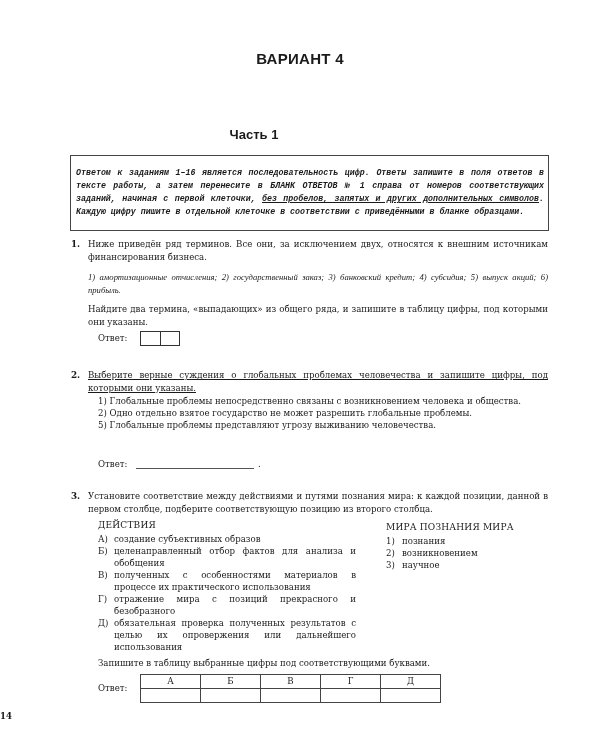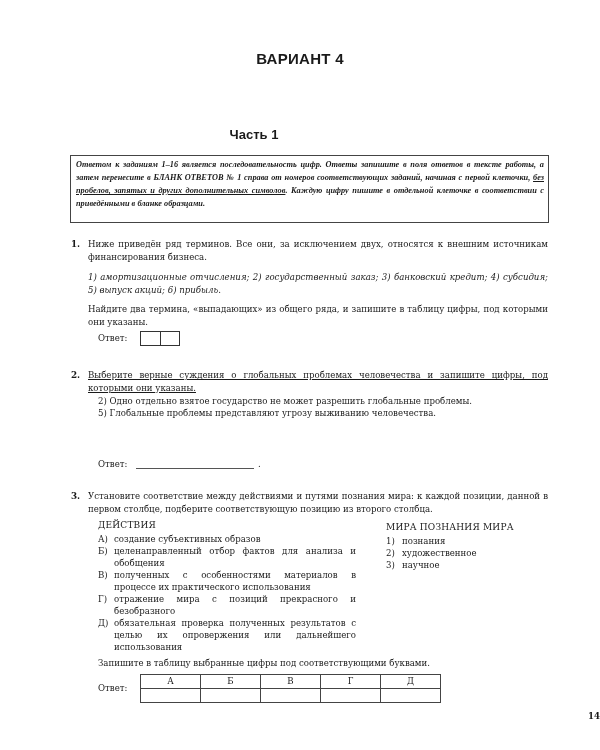--- a/index.html
+++ b/index.html
@@ -14,34 +14,34 @@
     font-family: "Liberation Sans", "DejaVu Sans", sans-serif;
     font-weight: bold; font-size: 15px; letter-spacing: 0.3px;
   }
   .part-title {
     left: 0; width: 508px; top: 127px; text-align: center;
     font-family: "Liberation Sans", "DejaVu Sans", sans-serif;
     font-weight: bold; font-size: 13px;
   }
   .instr-box {
     left: 70px; top: 155px; width: 468px; height: 62px;
-    border: 1px solid #444; padding: 2px 4px 2px 5px;
-    font-family: Liberation Serif, serif;
+    border: 1px solid #444; padding: 10px 4px 2px 5px;
+    font-family: Liberation Mono, monospace;
     font-weight: bold; font-style: italic; font-size: 8.3px; line-height: 13px;
     text-align: justify; text-align-last: left;
   }
   .instr-box u { text-decoration: underline; }
   .q-num {
     left: 71px; font-weight: bold; font-size: 8.8px;
   }
   .q-text {
     left: 88px; width: 460px; font-size: 8.6px; line-height: 12.5px;
     text-align: justify; text-align-last: left;
   }
-  .q-italic { font-style: italic; }
+  .q-italic { font-style: italic; font-family: Liberation Serif, serif; }
   .answer-label { font-size: 8.6px; }
   .ans-cells {
     left: 140px; top: 331px; width: 38px; height: 13px;
     border: 1px solid #333; display: flex;
   }
   .ans-cells .cell { flex: 1; }
   .ans-cells .cell + .cell { border-left: 1px solid #333; }
   .ans-line {
     left: 136px; top: 468px; width: 118px; border-bottom: 1px solid #555;
   }
@@ -51,21 +51,21 @@
   .opt-row .lbl { width: 16px; flex: none; }
   .opt-row .txt { flex: 1; text-align: justify; text-align-last: left; }
   .match-table {
     left: 140px; top: 674px; border-collapse: collapse;
   }
   .match-table td {
     width: 59px; height: 13px; border: 1px solid #444; padding: 0;
     text-align: center; font-size: 8.6px; line-height: 13px;
   }
   .page-num {
-    left: 0; width: 600px; top: 711px; text-align: right;
+    left: 0; width: 600px; top: 711px; text-align: left;
     font-size: 8.6px; font-weight: bold;
   }
 </style>
 </head>
 <body>
 
 <div class="abs variant-title">ВАРИАНТ 4</div>
 <div class="abs part-title">Часть 1</div>
 
 <div class="abs instr-box">
@@ -78,20 +78,21 @@
 <div class="abs q-text" style="top:303px;">Найдите два термина, «выпадающих» из общего ряда, и запишите в таблицу цифры, под которыми они указаны.</div>
 <div class="abs answer-label" style="left:98px; top:333px;">Ответ:</div>
 <div class="abs ans-cells">
   <div class="cell"></div>
   <div class="cell"></div>
 </div>
 
 <div class="abs q-num" style="top:370px;">2.</div>
 <div class="abs q-text" style="top:369px;text-decoration:underline;">Выберите верные суждения о глобальных проблемах человечества и запишите цифры, под которыми они указаны.</div>
 <div class="abs" style="left:98px; top:395px;">
+  <div class="list-line">1) Глобальные проблемы непосредственно связаны с возникновением человека и общества.</div>
   <div class="list-line">2) Одно отдельно взятое государство не может разрешить глобальные проблемы.</div>
   <div class="list-line">5) Глобальные проблемы представляют угрозу выживанию человечества.</div>
 </div>
 <div class="abs answer-label" style="left:98px; top:459px;">Ответ:</div>
 <div class="abs ans-line"></div>
 <div class="abs answer-label" style="left:258px; top:459px;">.</div>
 
 <div class="abs q-num" style="top:491px;">3.</div>
 <div class="abs q-text" style="top:490px;">Установите соответствие между действиями и путями познания мира: к каждой позиции, данной в первом столбце, подберите соответствующую позицию из второго столбца.</div>
 
@@ -120,21 +121,21 @@
 </div>
 
 <div class="abs col-head" style="left:386px; top:522px;">МИРА ПОЗНАНИЯ МИРА</div>
 <div class="abs" style="left:386px; top:535px; width:150px;">
   <div class="opt-row">
       <span class="lbl">1)</span>
       <span class="txt">познания</span>
     </div>
   <div class="opt-row">
       <span class="lbl">2)</span>
-      <span class="txt">художественное</span>
+      <span class="txt">возникновением</span>
     </div>
   <div class="opt-row">
       <span class="lbl">3)</span>
       <span class="txt">научное</span>
     </div>
 </div>
 
 <div class="abs q-text" style="left:98px; top:657px; width:440px;">Запишите в таблицу выбранные цифры под соответствующими буквами.</div>
 <div class="abs answer-label" style="left:98px; top:683px;">Ответ:</div>
 <table class="abs match-table">

